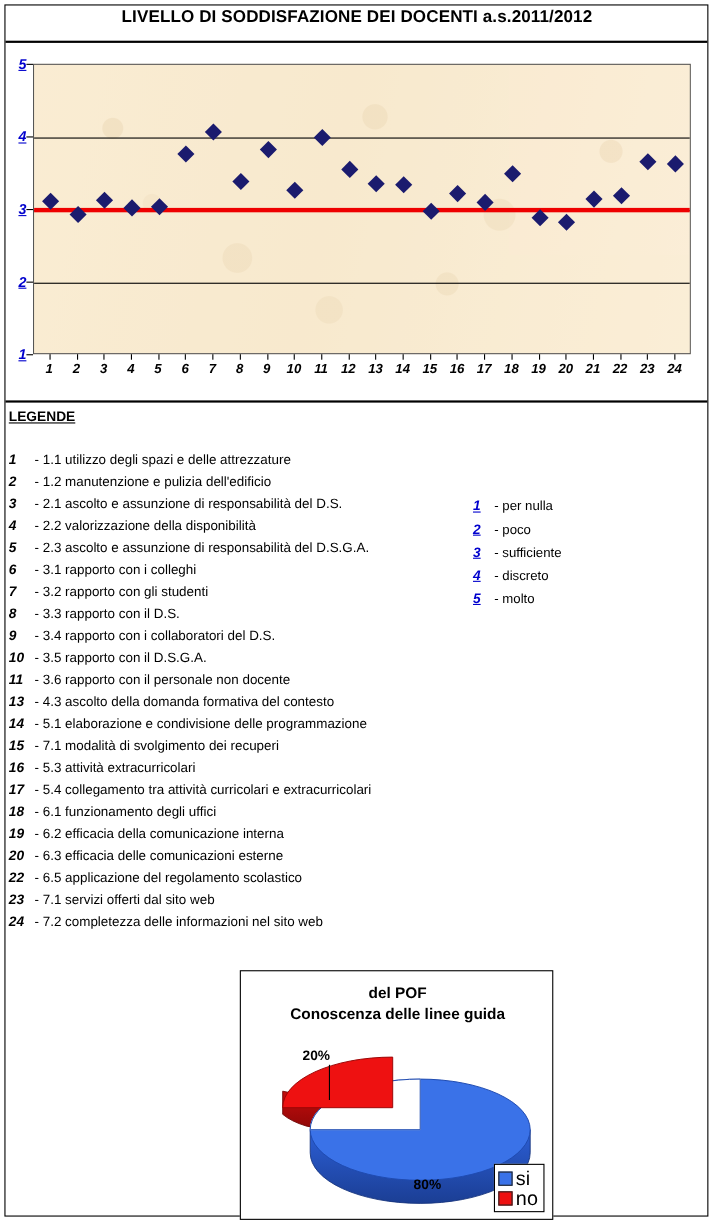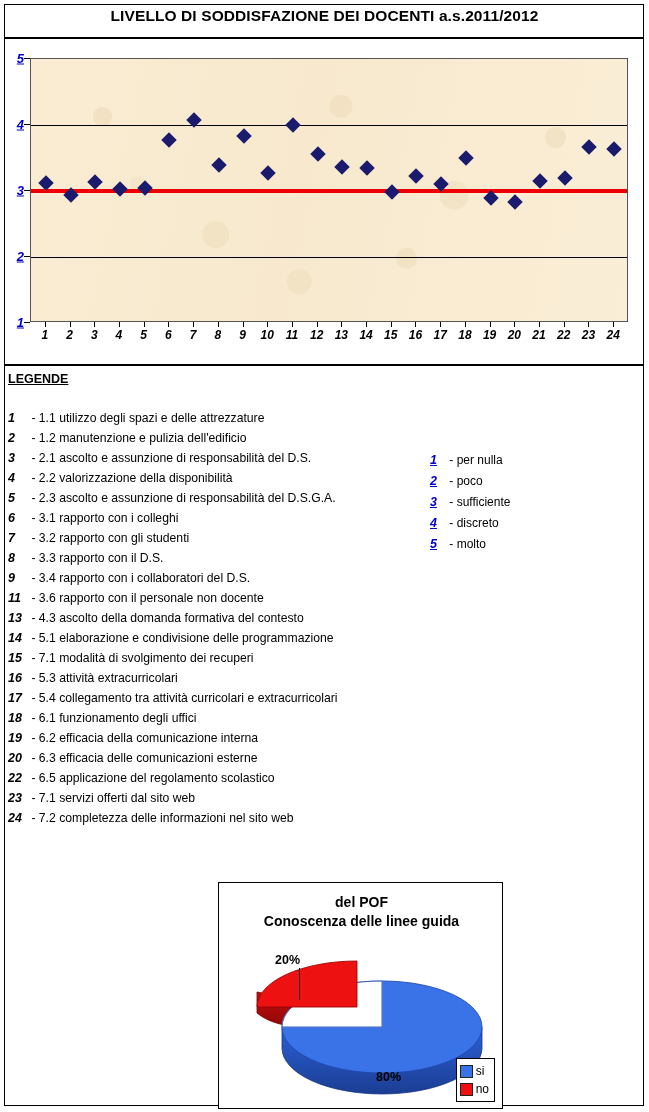--- a/index.html
+++ b/index.html
@@ -89,21 +89,21 @@
     font-size:14px;font-weight:bold;line-height:19px;
   }
   .pie-stage{position:absolute;left:0;top:52px;width:285px;height:175px;}
   .pct-20{position:absolute;left:56px;top:18px;font-size:12.5px;font-weight:bold;}
   .pct-80{position:absolute;left:157px;top:135px;font-size:12.5px;font-weight:bold;}
   .leader-20{position:absolute;left:80px;top:33px;width:1px;height:32px;background:#000;}
   .pie-legend{
     position:absolute;right:7px;bottom:6px;border:1px solid #000;background:#fff;
     padding:3px 5px 3px 3px;
   }
-  .pl-row{display:flex;align-items:center;height:18px;font-size:12px;}
+  .pl-row{display:flex;align-items:center;height:18px;font-size:18px;}
   .pl-swatch{width:11px;height:11px;border:1px solid #222;margin-right:3px;}
   .pl-si{background:#3a72e8;}
   .pl-no{background:#ee1111;}
 </style>
 </head>
 <body>
 
 <div class="page-border"></div>
 
 <div class="title">LIVELLO DI SODDISFAZIONE DEI DOCENTI  a.s.2011/2012</div>
@@ -209,20 +209,21 @@
 <div class="legend-list" id="legend-list">
     <div class="legend-row"><span class="num">1</span><span class="desc"> - 1.1 utilizzo degli spazi e delle attrezzature</span></div>
     <div class="legend-row"><span class="num">2</span><span class="desc"> - 1.2 manutenzione e pulizia dell'edificio</span></div>
     <div class="legend-row"><span class="num">3</span><span class="desc"> - 2.1 ascolto e assunzione di responsabilità del D.S.</span></div>
     <div class="legend-row"><span class="num">4</span><span class="desc"> - 2.2 valorizzazione della disponibilità</span></div>
     <div class="legend-row"><span class="num">5</span><span class="desc"> - 2.3 ascolto e assunzione di responsabilità del D.S.G.A.</span></div>
     <div class="legend-row"><span class="num">6</span><span class="desc"> - 3.1 rapporto con i colleghi</span></div>
     <div class="legend-row"><span class="num">7</span><span class="desc"> - 3.2 rapporto con gli studenti</span></div>
     <div class="legend-row"><span class="num">8</span><span class="desc"> - 3.3 rapporto con il D.S.</span></div>
     <div class="legend-row"><span class="num">9 </span><span class="desc"> - 3.4 rapporto con i collaboratori del D.S.</span></div>
+    <div class="legend-row"><span class="num">10</span><span class="desc"> - 3.5 rapporto con il D.S.G.A.</span></div>
     <div class="legend-row"><span class="num">11</span><span class="desc"> - 3.6 rapporto con il personale non docente</span></div>
     <div class="legend-row"><span class="num">13</span><span class="desc"> - 4.3 ascolto della domanda formativa del contesto</span></div>
     <div class="legend-row"><span class="num">14</span><span class="desc"> - 5.1 elaborazione e condivisione delle programmazione</span></div>
     <div class="legend-row"><span class="num">15</span><span class="desc"> - 7.1 modalità di svolgimento dei recuperi</span></div>
     <div class="legend-row"><span class="num">16</span><span class="desc"> - 5.3 attività extracurricolari</span></div>
     <div class="legend-row"><span class="num">17</span><span class="desc"> - 5.4 collegamento tra attività curricolari e extracurricolari</span></div>
     <div class="legend-row"><span class="num">18</span><span class="desc"> - 6.1 funzionamento degli uffici</span></div>
     <div class="legend-row"><span class="num">19</span><span class="desc"> - 6.2 efficacia della comunicazione interna</span></div>
     <div class="legend-row"><span class="num">20</span><span class="desc"> - 6.3 efficacia delle comunicazioni esterne</span></div>
     <div class="legend-row"><span class="num">22</span><span class="desc"> - 6.5 applicazione del regolamento scolastico</span></div>

